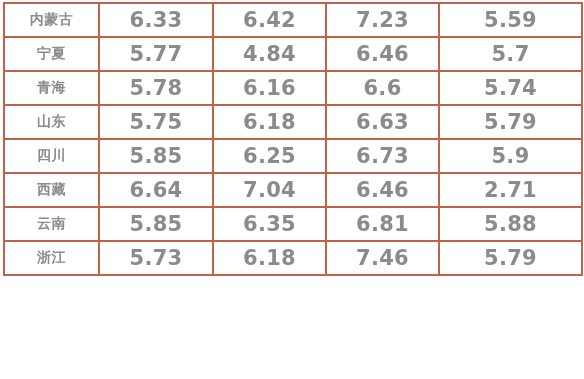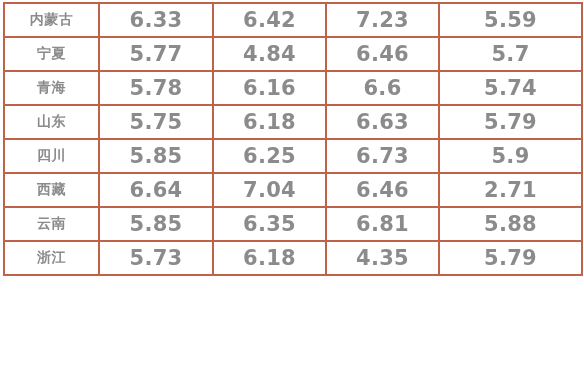--- a/index.html
+++ b/index.html
@@ -122,18 +122,18 @@
           <td class="cell-name">云南</td>
           <td class="cell-value">5.85</td>
           <td class="cell-value">6.35</td>
           <td class="cell-value">6.81</td>
           <td class="cell-value">5.88</td>
         </tr>
         <tr>
           <td class="cell-name">浙江</td>
           <td class="cell-value">5.73</td>
           <td class="cell-value">6.18</td>
-          <td class="cell-value">4.35</td>
+          <td class="cell-value">7.46</td>
           <td class="cell-value">5.79</td>
         </tr>
       </tbody>
   </table>
 </div>
 
 </body></html>

